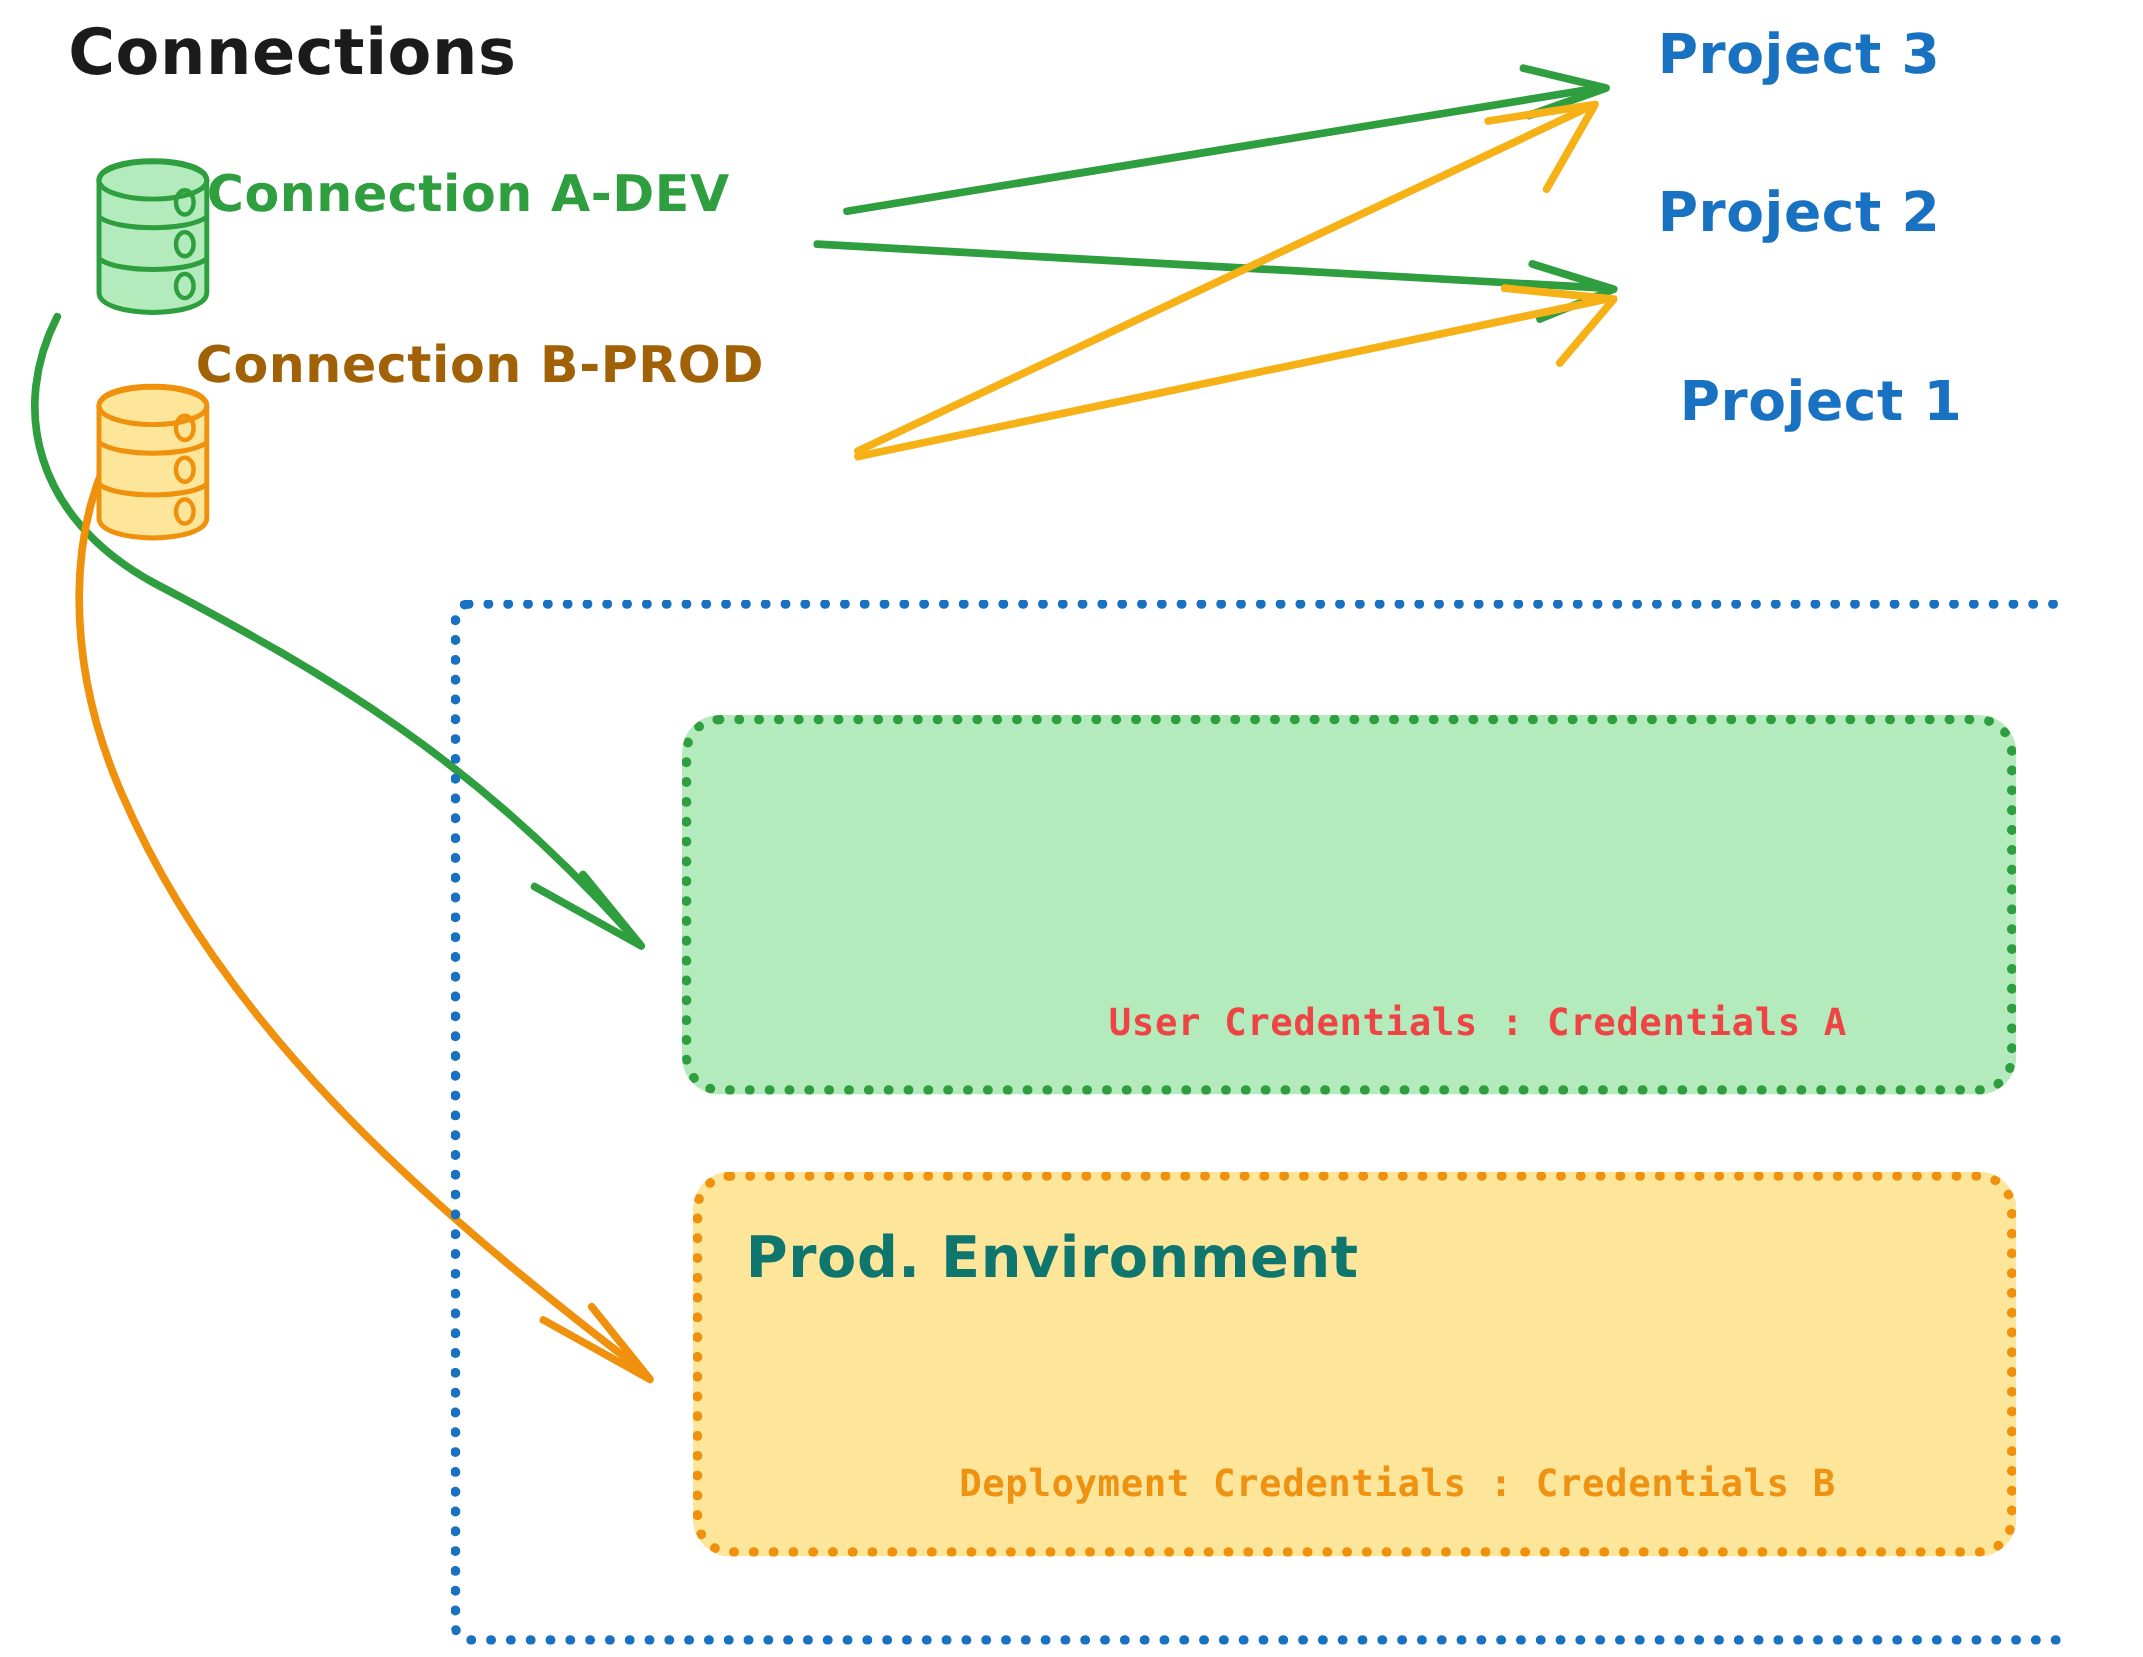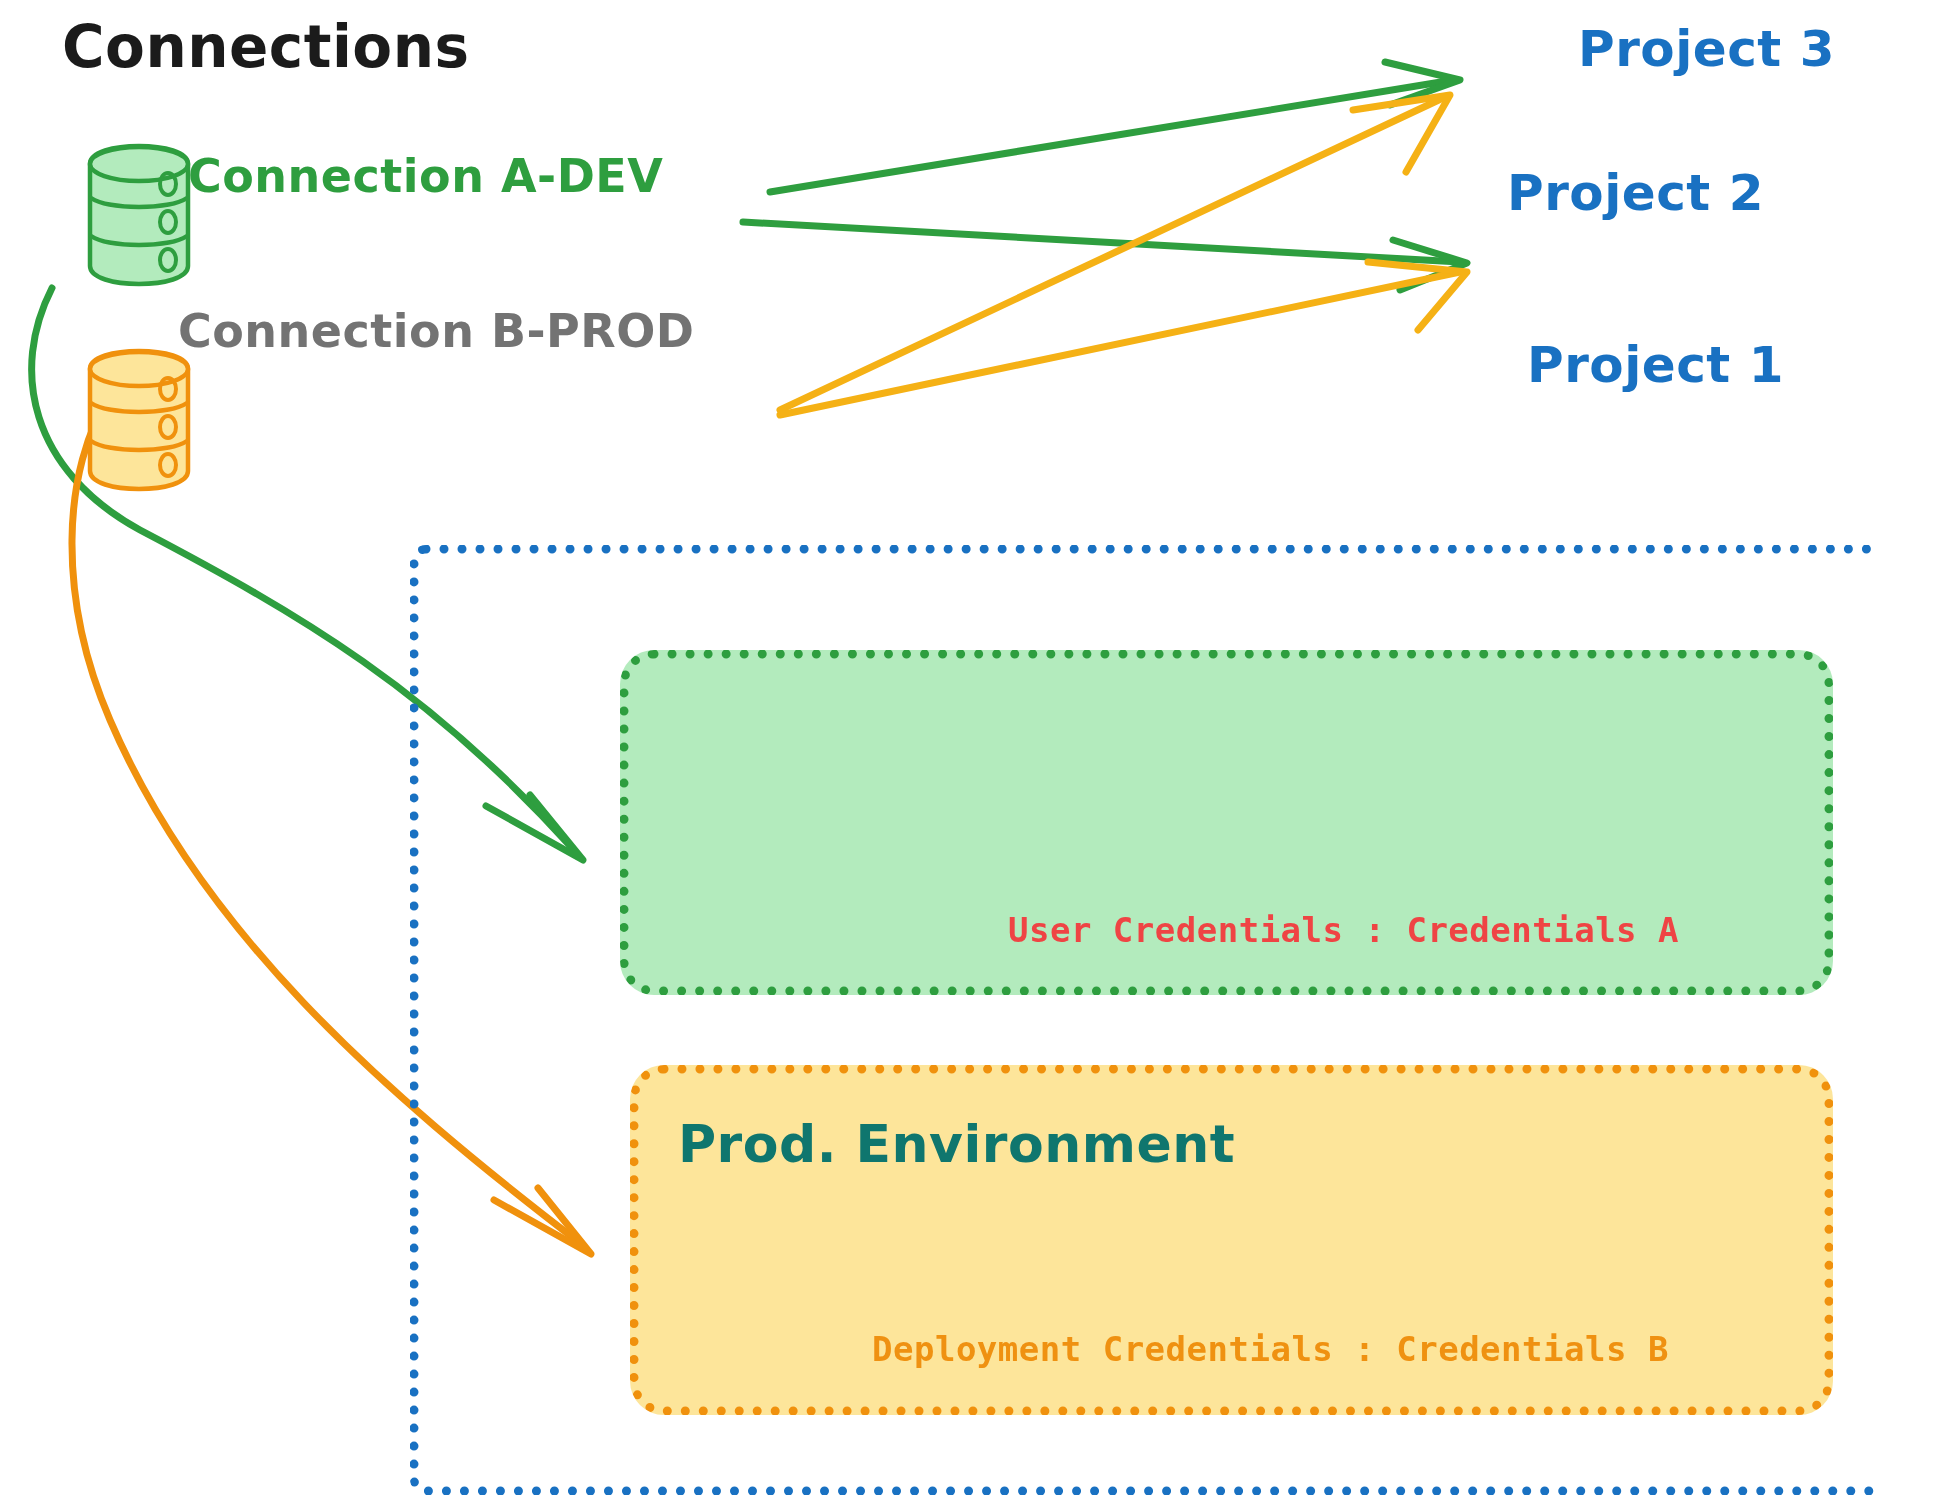--- a/index.html
+++ b/index.html
@@ -39,27 +39,27 @@
   #conn-a-label {
     left: 188px;
     top: 153px;
     font-size: 46px;
     color: #2e9e3f;
   }
   #conn-b-label {
     left: 178px;
     top: 308px;
     font-size: 46px;
-    color: #737373;
+    color: #a16207;
   }
   .project-label {
     font-size: 50px;
     color: #1971c2;
   }
-  #project3 { left: 1578px; top: 24px; }
+  #project3 { left: 1507px; top: 24px; }
   #project2 { left: 1507px; top: 168px; }
   #project1 { left: 1527px; top: 340px; }
   #dev-title {
     left: 668px;
     top: 700px;
     font-size: 44px;
     color: #2e9e3f;
   }
   #prod-title {
     left: 678px;

